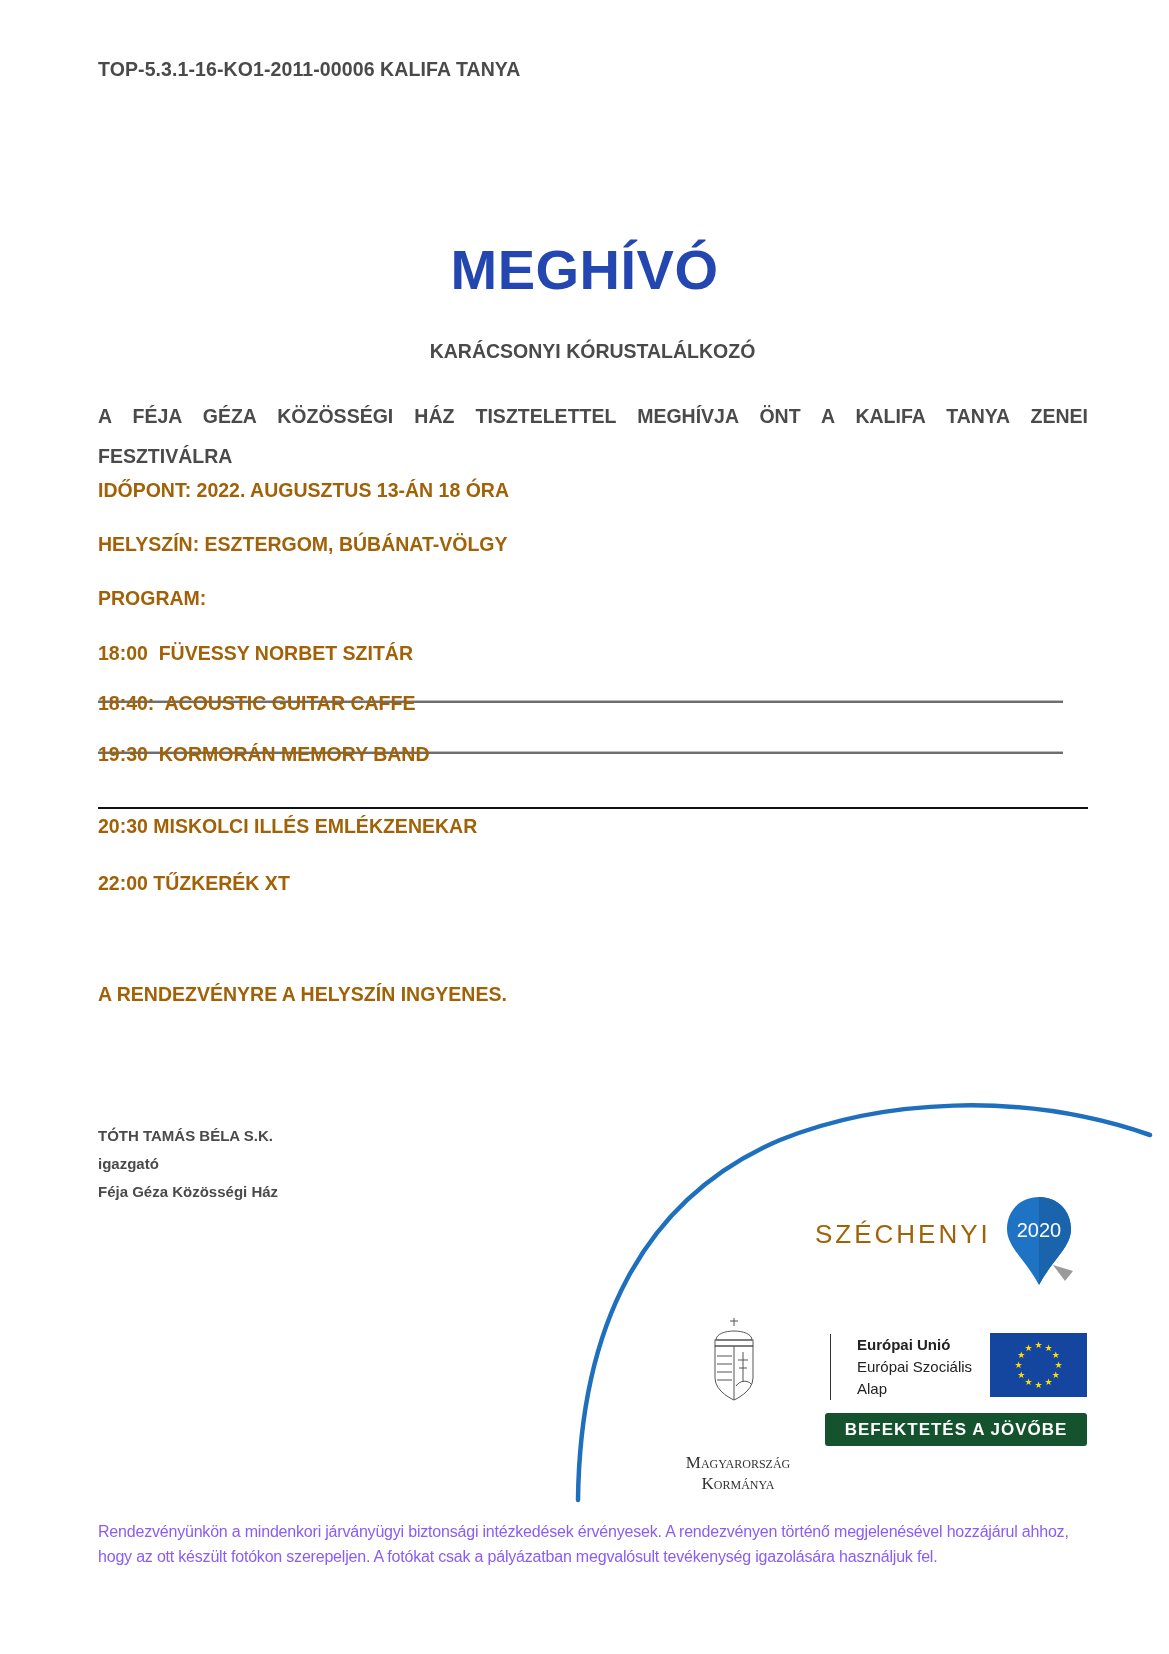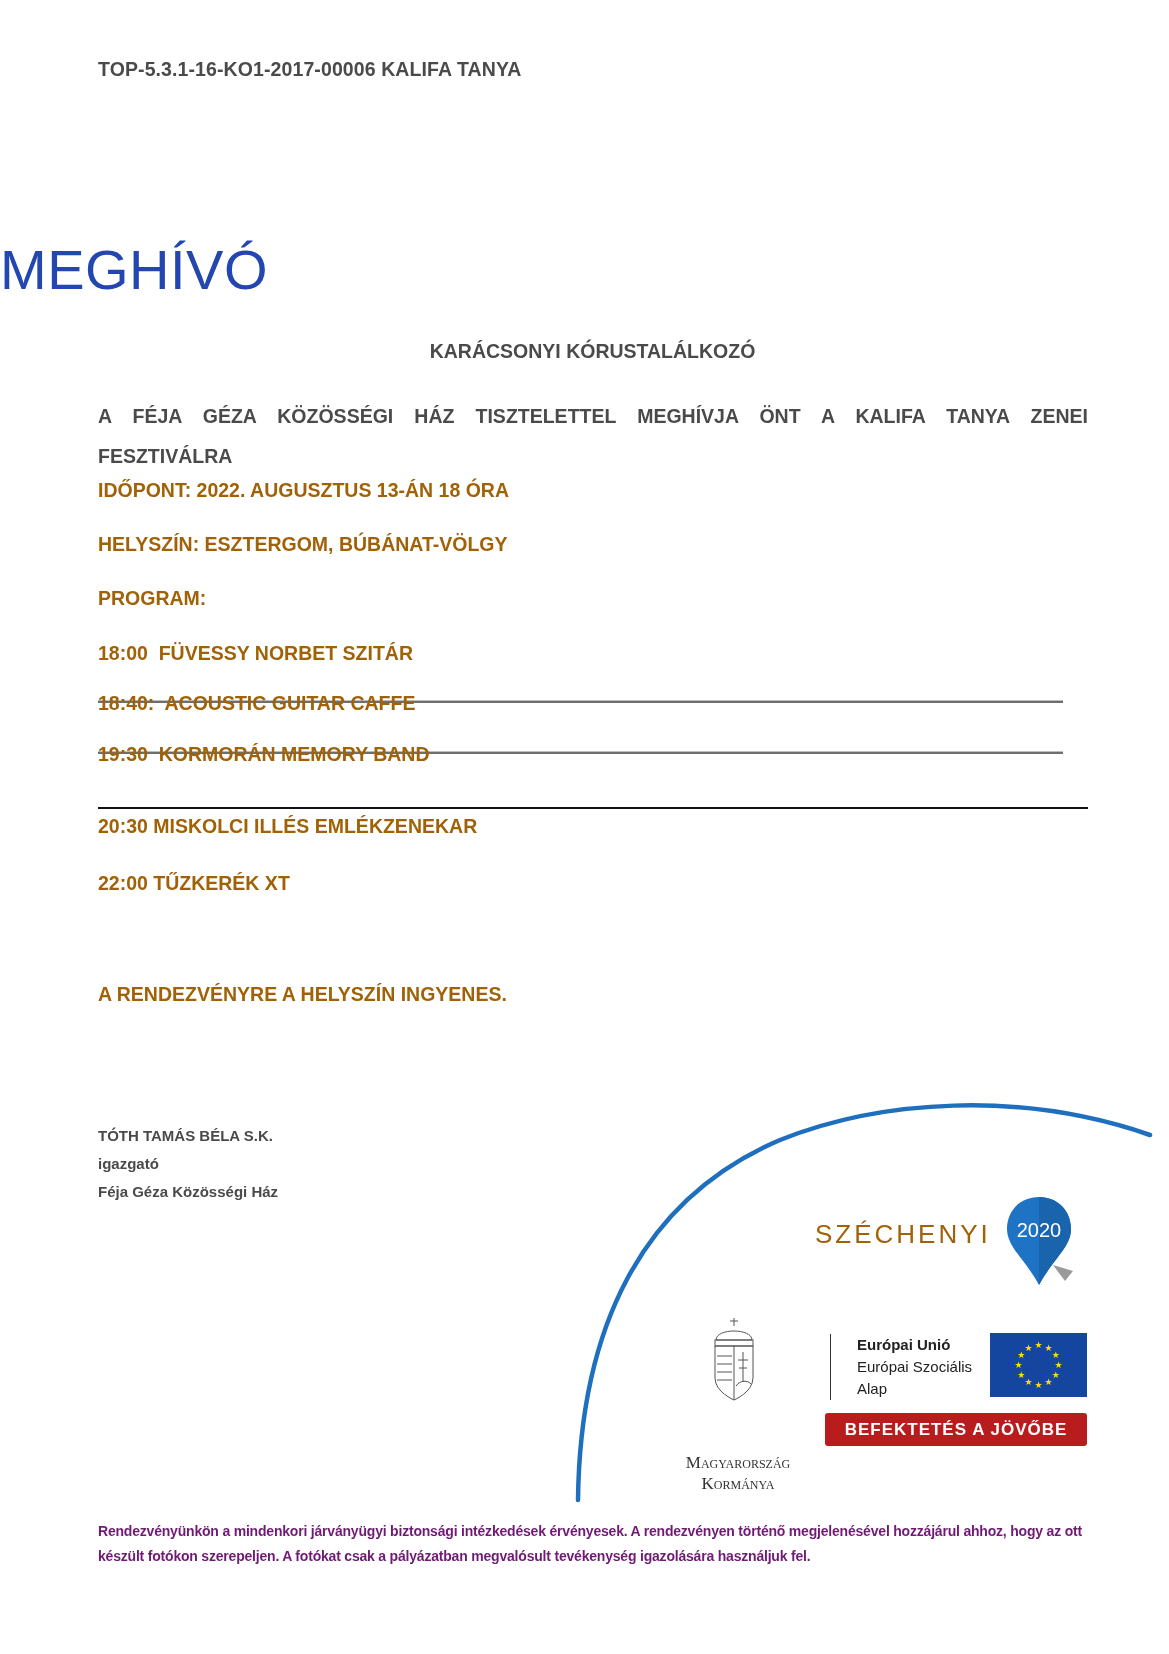--- a/index.html
+++ b/index.html
@@ -1,38 +1,38 @@
 <!DOCTYPE html>
 <html><head>
   <meta charset="utf-8">
   <style>
     html, body { margin: 0; padding: 0; background: #ffffff; }
     body { width: 1169px; height: 1654px; position: relative; overflow: hidden;
            font-family: "Liberation Sans", sans-serif; color: #4d4d4d; }
     .abs { position: absolute; }
     .b { font-weight: bold; }
     .header-code { left: 98px; top: 58px; font-size: 19.5px; font-weight: bold; color: #4a4a4a; letter-spacing: 0.1px; }
-    .title { left: 0; width: 1169px; top: 237px; font-size: 56px; font-weight: normal; color: #2346b0; letter-spacing: 0.5px; }
+    .title { left: 0; width: 1169px; top: 237px; text-align: center; font-size: 56px; font-weight: bold; color: #2346b0; letter-spacing: 0.5px; }
     .subtitle { left: 0; width: 1185px; top: 340px; text-align: center; font-size: 19.5px; font-weight: bold; color: #4a4a4a; }
     .intro { left: 98px; width: 990px; top: 396px; font-size: 19.5px; font-weight: bold; color: #4a4a4a; line-height: 40px; text-align: justify; text-align-last: left; word-spacing: 3px; }
     .line-text { left: 98px; font-size: 19.5px; font-weight: bold; color: #a16207; white-space: pre; }
     .sep-light { height: 2px; background: #6e6e6e; border-top: 1px solid #bdbdbd; }
     .sep-dark { height: 2px; background: #111; }
     .signature { left: 98px; top: 1122px; font-size: 15px; color: #4a4a4a; line-height: 28px; }
-    .footer-note { left: 98px; top: 1519px; width: 990px; font-size: 14px; color: #701a75; line-height: 25px; font-family: "Liberation Sans Narrow", "Liberation Sans", sans-serif; letter-spacing: -0.2px; font-weight: bold; }
+    .footer-note { left: 98px; top: 1519px; width: 990px; font-size: 16px; color: #8b5cf6; line-height: 25px; font-family: "Liberation Sans Narrow", "Liberation Sans", sans-serif; letter-spacing: -0.2px; }
     .arc { left: 0; top: 0; }
     .szechenyi-text { left: 815px; top: 1219px; font-size: 26px; font-weight: normal; color: #a16207; letter-spacing: 3px; }
     .eu-text-block { left: 830px; top: 1334px; border-left: 1.5px solid #333; padding-left: 26px; font-size: 15px; color: #222; line-height: 22px; }
-    .befektetes { left: 825px; top: 1413px; width: 262px; height: 33px; background: #b91c1c; border-radius: 3px; color: #fff; font-weight: bold; font-size: 17px; text-align: center; line-height: 33px; letter-spacing: 1px; }
+    .befektetes { left: 825px; top: 1413px; width: 262px; height: 33px; background: #14532d; border-radius: 3px; color: #fff; font-weight: bold; font-size: 17px; text-align: center; line-height: 33px; letter-spacing: 1px; }
     .gov-text { left: 668px; top: 1411px; width: 140px; text-align: center; font-family: "Liberation Serif", serif; font-size: 17px; color: #333; line-height: 21px; font-variant: small-caps; margin-top: 41px; }
   </style>
 </head>
 <body>
 
-<div class="abs header-code">TOP-5.3.1-16-KO1-2017-00006 KALIFA TANYA</div>
+<div class="abs header-code">TOP-5.3.1-16-KO1-2011-00006 KALIFA TANYA</div>
 
 <div class="abs title">MEGHÍVÓ</div>
 <div class="abs subtitle">KARÁCSONYI KÓRUSTALÁLKOZÓ</div>
 
 <div class="abs intro">A FÉJA GÉZA KÖZÖSSÉGI HÁZ TISZTELETTEL MEGHÍVJA ÖNT A KALIFA TANYA ZENEI FESZTIVÁLRA</div>
 
 <div class="abs line-text" style="top:479px">IDŐPONT: 2022. AUGUSZTUS 13-ÁN 18 ÓRA</div>
 <div class="abs line-text" style="top:533px">HELYSZÍN: ESZTERGOM, BÚBÁNAT-VÖLGY</div>
 <div class="abs line-text" style="top:587px">PROGRAM:</div>
 

